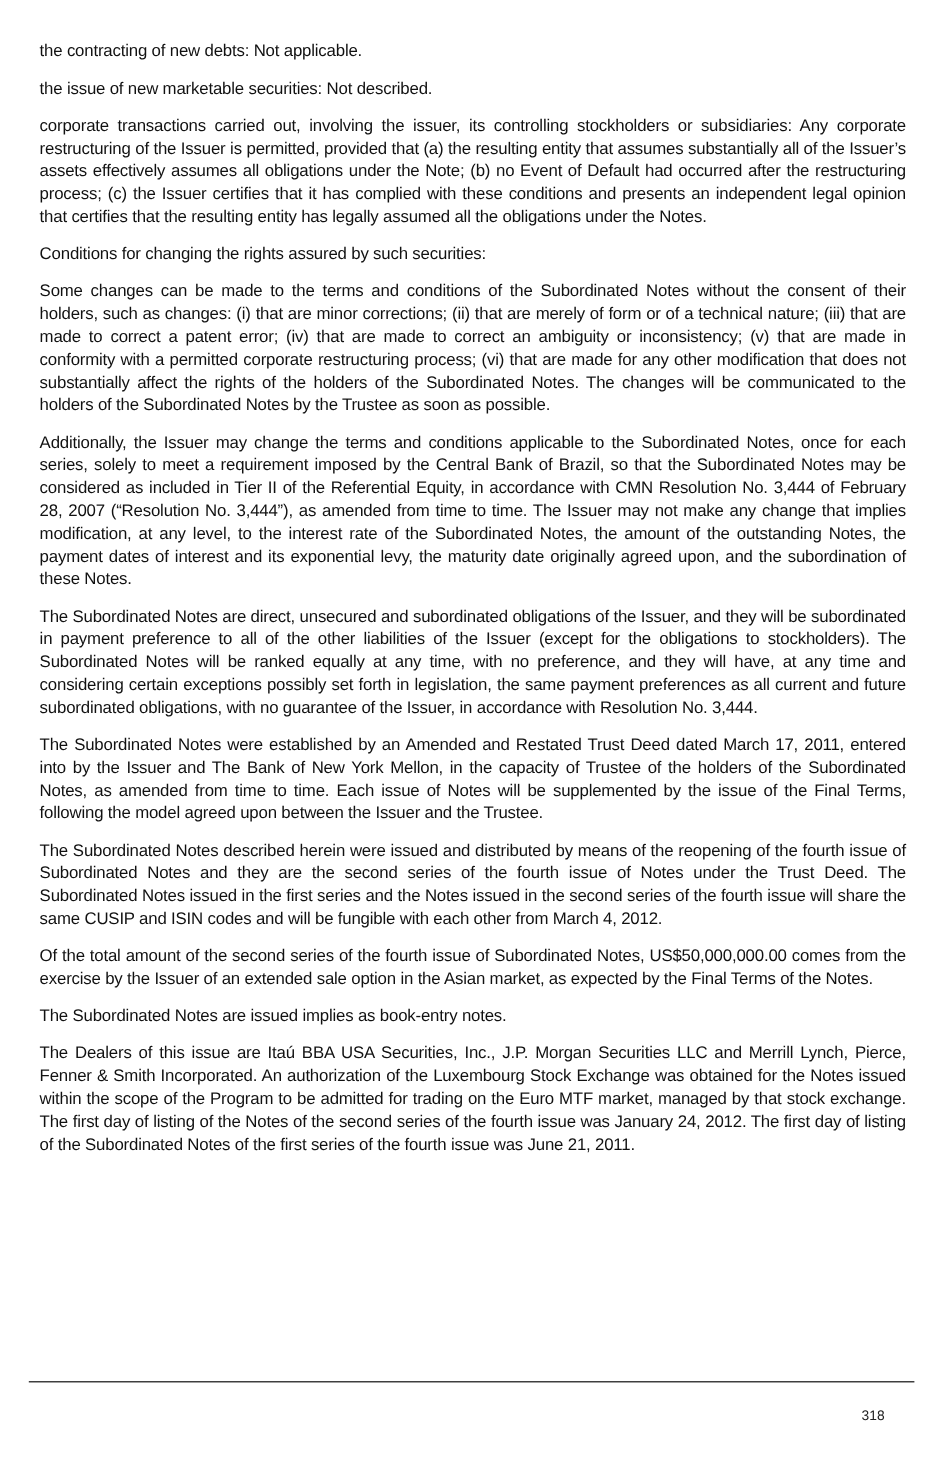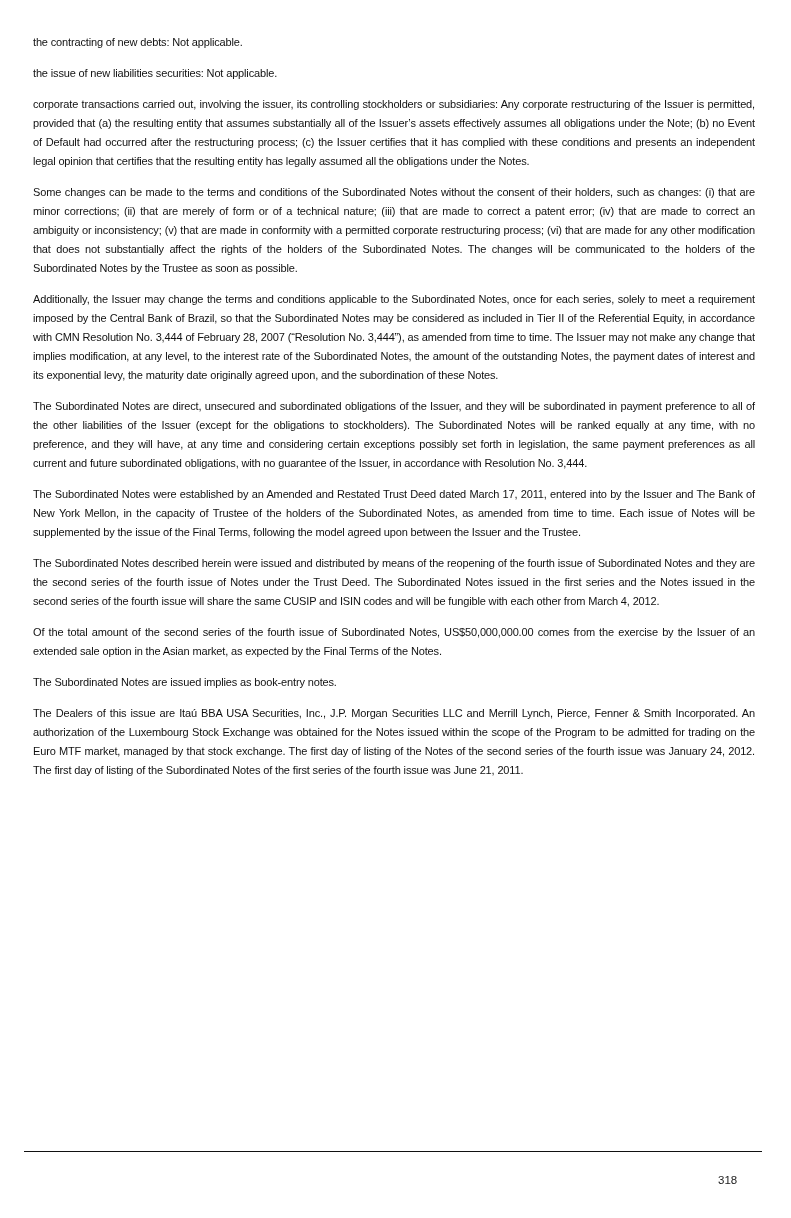--- a/index.html
+++ b/index.html
@@ -11,21 +11,21 @@
       font-family: "Liberation Sans", sans-serif;
       color: #111111;
     }
     .page {
       position: absolute;
       left: 33px;
       top: 33px;
       width: 722px;
     }
     .para {
-      font-size: 11px;
+      font-size: 14px;
       line-height: 19px;
       text-align: justify;
       margin: 0 0 12px 0;
       letter-spacing: -0.15px;
     }
     .rule {
       position: absolute;
       left: 24px;
       top: 1151px;
       width: 738px;
@@ -38,22 +38,23 @@
       top: 1174px;
       font-size: 11.5px;
       color: #222222;
     }
   </style>
 </head>
 <body>
 
 <div class="page">
   <p class="para">the contracting of new debts: Not applicable.</p>
-  <p class="para">the issue of new liabilities securities: Not applicable.</p>
+  <p class="para">the issue of new marketable securities: Not described.</p>
   <p class="para">corporate transactions carried out, involving the issuer, its controlling stockholders or subsidiaries: Any corporate restructuring of the Issuer is permitted, provided that (a) the resulting entity that assumes substantially all of the Issuer’s assets effectively assumes all obligations under the Note; (b) no Event of Default had occurred after the restructuring process; (c) the Issuer certifies that it has complied with these conditions and presents an independent legal opinion that certifies that the resulting entity has legally assumed all the obligations under the Notes.</p>
+  <p class="para">Conditions for changing the rights assured by such securities:</p>
   <p class="para">Some changes can be made to the terms and conditions of the Subordinated Notes without the consent of their holders, such as changes: (i) that are minor corrections; (ii) that are merely of form or of a technical nature; (iii) that are made to correct a patent error; (iv) that are made to correct an ambiguity or inconsistency; (v) that are made in conformity with a permitted corporate restructuring process; (vi) that are made for any other modification that does not substantially affect the rights of the holders of the Subordinated Notes. The changes will be communicated to the holders of the Subordinated Notes by the Trustee as soon as possible.</p>
   <p class="para">Additionally, the Issuer may change the terms and conditions applicable to the Subordinated Notes, once for each series, solely to meet a requirement imposed by the Central Bank of Brazil, so that the Subordinated Notes may be considered as included in Tier II of the Referential Equity, in accordance with CMN Resolution No. 3,444 of February 28, 2007 (“Resolution No. 3,444”), as amended from time to time. The Issuer may not make any change that implies modification, at any level, to the interest rate of the Subordinated Notes, the amount of the outstanding Notes, the payment dates of interest and its exponential levy, the maturity date originally agreed upon, and the subordination of these Notes.</p>
   <p class="para">The Subordinated Notes are direct, unsecured and subordinated obligations of the Issuer, and they will be subordinated in payment preference to all of the other liabilities of the Issuer (except for the obligations to stockholders). The Subordinated Notes will be ranked equally at any time, with no preference, and they will have, at any time and considering certain exceptions possibly set forth in legislation, the same payment preferences as all current and future subordinated obligations, with no guarantee of the Issuer, in accordance with Resolution No. 3,444.</p>
   <p class="para">The Subordinated Notes were established by an Amended and Restated Trust Deed dated March 17, 2011, entered into by the Issuer and The Bank of New York Mellon, in the capacity of Trustee of the holders of the Subordinated Notes, as amended from time to time. Each issue of Notes will be supplemented by the issue of the Final Terms, following the model agreed upon between the Issuer and the Trustee.</p>
   <p class="para">The Subordinated Notes described herein were issued and distributed by means of the reopening of the fourth issue of Subordinated Notes and they are the second series of the fourth issue of Notes under the Trust Deed. The Subordinated Notes issued in the first series and the Notes issued in the second series of the fourth issue will share the same CUSIP and ISIN codes and will be fungible with each other from March 4, 2012.</p>
   <p class="para">Of the total amount of the second series of the fourth issue of Subordinated Notes, US$50,000,000.00 comes from the exercise by the Issuer of an extended sale option in the Asian market, as expected by the Final Terms of the Notes.</p>
   <p class="para">The Subordinated Notes are issued implies as book-entry notes.</p>
   <p class="para">The Dealers of this issue are Itaú BBA USA Securities, Inc., J.P. Morgan Securities LLC and Merrill Lynch, Pierce, Fenner &amp; Smith Incorporated. An authorization of the Luxembourg Stock Exchange was obtained for the Notes issued within the scope of the Program to be admitted for trading on the Euro MTF market, managed by that stock exchange. The first day of listing of the Notes of the second series of the fourth issue was January 24, 2012. The first day of listing of the Subordinated Notes of the first series of the fourth issue was June 21, 2011.</p>
 </div>
 

